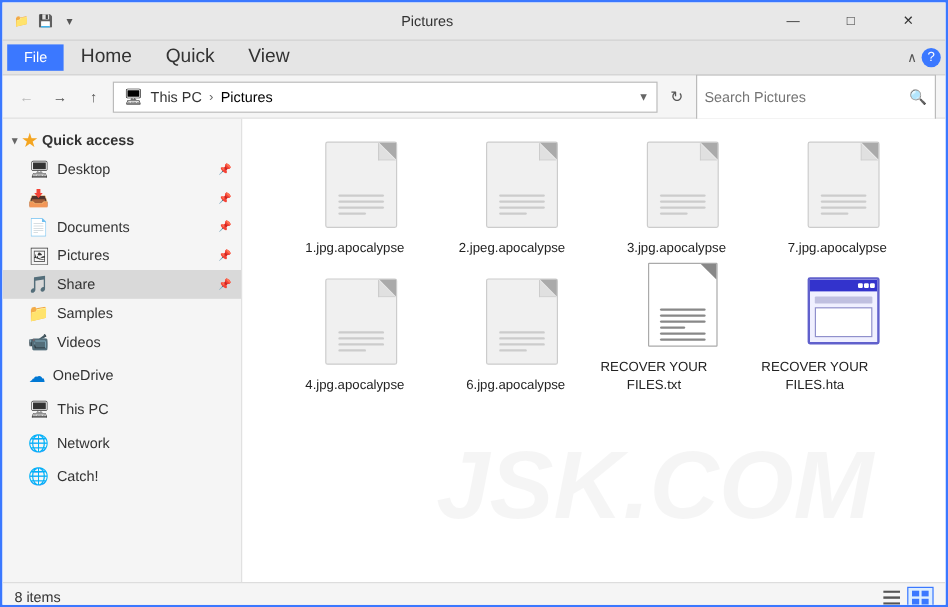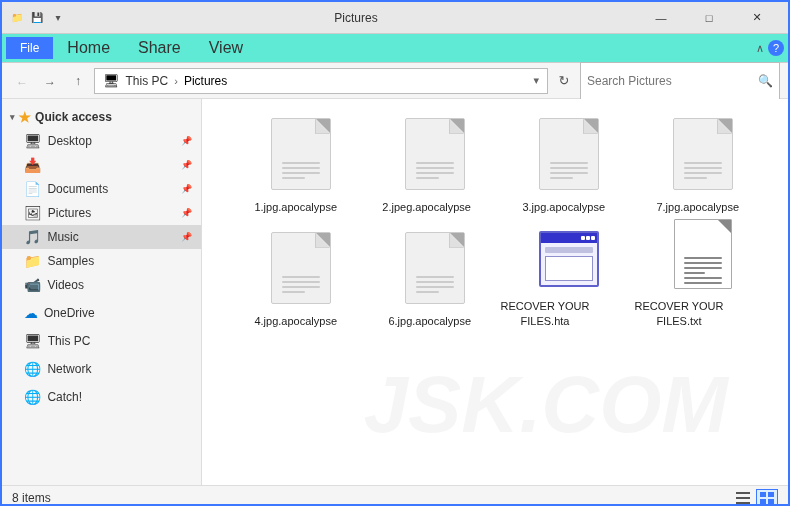--- a/index.html
+++ b/index.html
@@ -54,21 +54,21 @@
       justify-content: center;
       font-size: 11px;
       color: #333;
       cursor: pointer;
       border: none;
       background: transparent;
     }
 
     
     .ribbon {
-      background: #5eead4;
+      background: #e5e5e5;
       border-bottom: 1px solid #ccc;
     }
     .ribbon-tabs {
       display: flex;
       align-items: center;
       height: 28px;
       padding: 0 4px;
     }
     .ribbon-tab {
       padding: 4px 14px;
@@ -456,21 +456,21 @@
     <button class="title-bar-btn">—</button>
     <button class="title-bar-btn">□</button>
     <button class="title-bar-btn close">✕</button>
   </div>
 </div>
 
 <div class="ribbon">
   <div class="ribbon-tabs">
     <button class="ribbon-tab file-tab">File</button>
     <button class="ribbon-tab">Home</button>
-    <button class="ribbon-tab">Share</button>
+    <button class="ribbon-tab">Quick</button>
     <button class="ribbon-tab">View</button>
     <div class="ribbon-expand">
       <span>∧</span>
       <span style="background:#3b78ff;color:#fff;border-radius:50%;width:16px;height:16px;display:flex;align-items:center;justify-content:center;font-size:11px;">?</span>
     </div>
   </div>
 </div>
 
 <div class="address-bar">
   <button class="nav-btn disabled">←</button>
@@ -516,21 +516,21 @@
         <span class="sidebar-item-label">Documents</span>
         <span class="pin-icon">📌</span>
       </div>
       <div class="sidebar-item">
         <span class="sidebar-item-icon">🖼</span>
         <span class="sidebar-item-label">Pictures</span>
         <span class="pin-icon">📌</span>
       </div>
       <div class="sidebar-item active">
         <span class="sidebar-item-icon">🎵</span>
-        <span class="sidebar-item-label">Music</span>
+        <span class="sidebar-item-label">Share</span>
         <span class="pin-icon">📌</span>
       </div>
       <div class="sidebar-item">
         <span class="sidebar-item-icon">📁</span>
         <span class="sidebar-item-label">Samples</span>
       </div>
       <div class="sidebar-item">
         <span class="sidebar-item-icon">📹</span>
         <span class="sidebar-item-label">Videos</span>
       </div>
@@ -643,56 +643,56 @@
         <div class="doc-icon">
           <div class="doc-lines">
             <div class="doc-line"></div>
             <div class="doc-line"></div>
             <div class="doc-line"></div>
             <div class="doc-line"></div>
           </div>
         </div>
       </div>
       <div class="file-name">6.jpg.apocalypse</div>
-    </div>
-
-    <div class="file-item">
-      <div class="file-icon-container">
-        <div class="hta-icon">
-          <div class="hta-titlebar">
-            <div class="hta-dots">
-              <div class="hta-dot"></div>
-              <div class="hta-dot"></div>
-              <div class="hta-dot"></div>
-            </div>
-          </div>
-          <div class="hta-body">
-            <div class="hta-toolbar"></div>
-            <div class="hta-content"></div>
-          </div>
-        </div>
-      </div>
-      <div class="file-name">RECOVER YOUR FILES.hta</div>
     </div>
 
     <div class="file-item">
       <div class="file-icon-container">
         <div class="txt-icon">
           <div class="txt-lines">
             <div class="txt-line"></div>
             <div class="txt-line"></div>
             <div class="txt-line"></div>
             <div class="txt-line short"></div>
             <div class="txt-line"></div>
             <div class="txt-line"></div>
           </div>
         </div>
       </div>
       <div class="file-name">RECOVER YOUR FILES.txt</div>
     </div>
+
+    <div class="file-item">
+      <div class="file-icon-container">
+        <div class="hta-icon">
+          <div class="hta-titlebar">
+            <div class="hta-dots">
+              <div class="hta-dot"></div>
+              <div class="hta-dot"></div>
+              <div class="hta-dot"></div>
+            </div>
+          </div>
+          <div class="hta-body">
+            <div class="hta-toolbar"></div>
+            <div class="hta-content"></div>
+          </div>
+        </div>
+      </div>
+      <div class="file-name">RECOVER YOUR FILES.hta</div>
+    </div>
   </div>
 </div>
 
 <div class="status-bar">
   <span>8 items</span>
   <div class="status-bar-right">
     <div class="view-btn">
       <svg width="14" height="12" viewBox="0 0 14 12">
         <rect x="0" y="0" width="14" height="2" fill="#555"></rect>
         <rect x="0" y="5" width="14" height="2" fill="#555"></rect>

